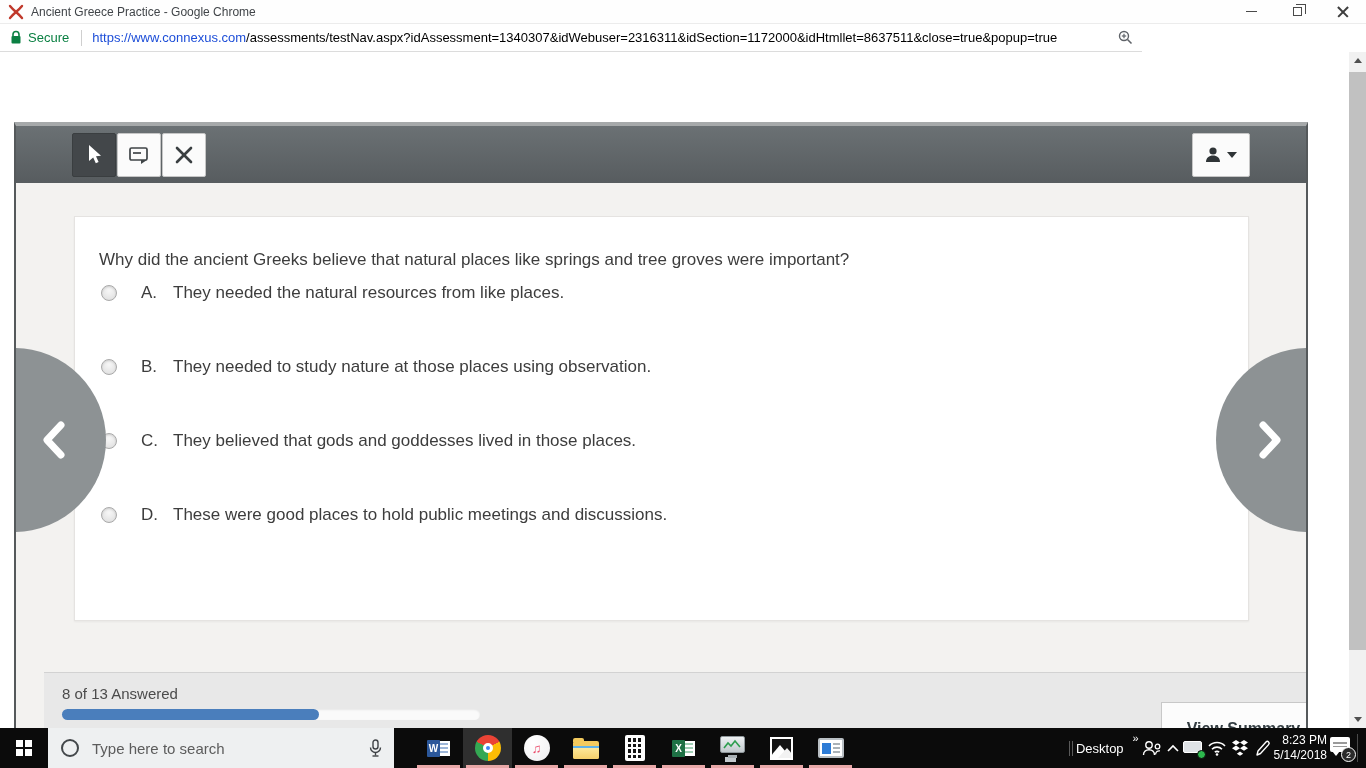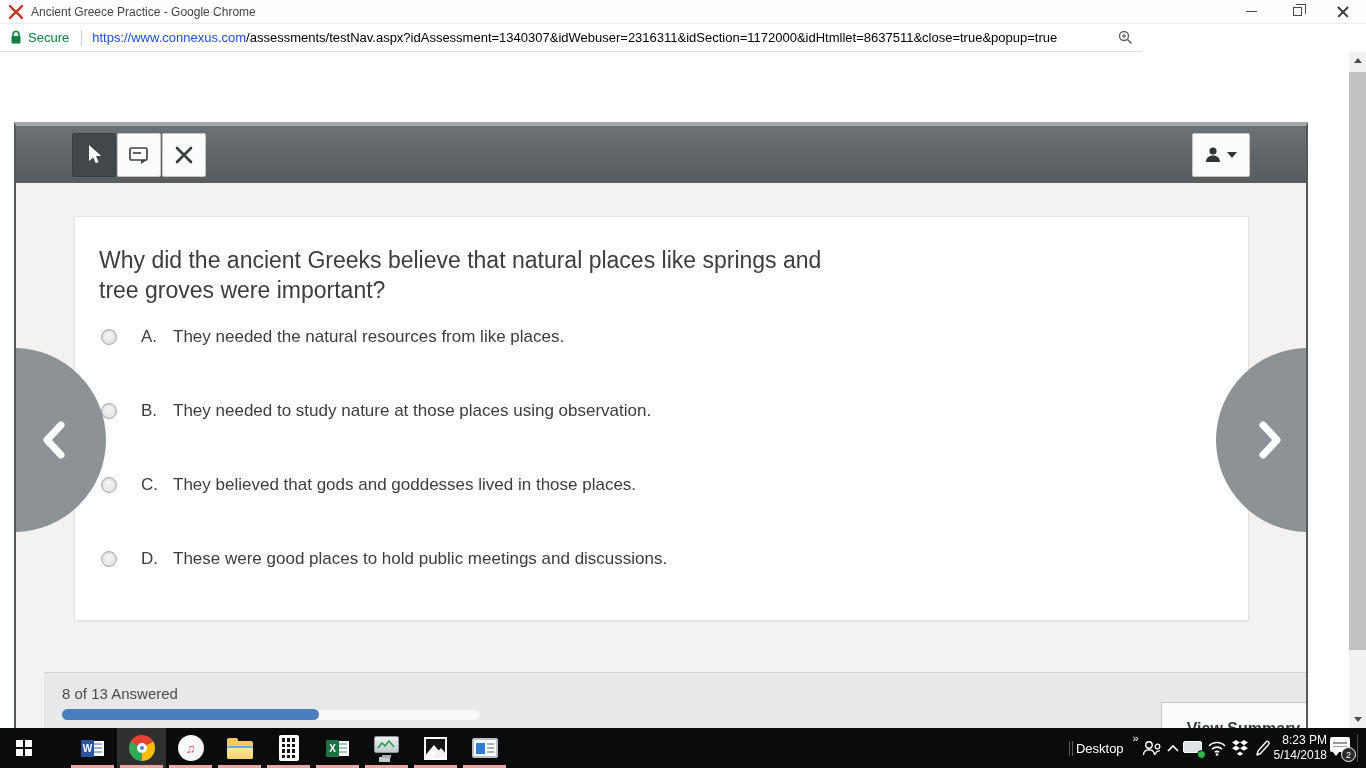--- a/index.html
+++ b/index.html
@@ -43,21 +43,21 @@
   .widget { position:absolute; left:14px; top:122px; width:1294px; height:606px; border-left:2px solid #55595b; border-right:2px solid #55595b; border-top:4px solid #a6a9aa; overflow:hidden; background:#f3f2f0; }
   .w-toolbar { position:absolute; left:0; top:0; width:100%; height:57px; background:linear-gradient(#6b7174,#575c5f); display:flex; align-items:center; }
   .tool-group { display:flex; margin-left:56px; }
   .tool-btn { width:44px; height:44px; background:#fbfbfb; border:1px solid #c6c6c6; border-radius:2px; margin-right:1px; display:flex; align-items:center; justify-content:center; }
   .tool-btn.active { background:#43474a; border-color:#3a3e40; }
   .user-btn { margin-left:auto; margin-right:56px; width:58px; height:44px; background:#fbfbfb; border:1px solid #c6c6c6; border-radius:2px; display:flex; align-items:center; justify-content:center; gap:6px; }
   .caret-down { width:0; height:0; border-left:5px solid transparent; border-right:5px solid transparent; border-top:6px solid #2f3437; }
 
   .w-content { position:absolute; left:0; top:57px; width:1290px; height:489px; background:#f3f2f0; overflow:hidden; }
   .q-card { position:absolute; left:58px; top:33px; width:1175px; height:405px; background:#fff; border:1px solid #e5e3e1; box-shadow:0 1px 2px rgba(0,0,0,0.05); padding:28px 24px 0 24px; }
-  .q-text { font-size:23px; line-height:30px; color:#3d3d3d; width:760px; margin-bottom:20px; }
+  .q-text { font-size:17px; line-height:30px; color:#3d3d3d; width:760px; margin-bottom:6px; }
   .option { display:flex; align-items:center; padding-left:2px; height:24px; margin-bottom:50px; }
   .radio { width:16px; height:16px; border-radius:50%; border:1px solid #a9a9a9; background:radial-gradient(circle at 50% 35%, #f7f7f7, #dcdcdc); box-shadow:inset 0 1px 2px rgba(0,0,0,0.12); flex:0 0 16px; }
   .opt-letter { width:32px; margin-left:24px; font-size:17px; color:#3d3d3d; }
   .opt-text { font-size:17px; color:#3d3d3d; }
 
   .nav-circle { position:absolute; width:184px; height:184px; border-radius:50%; background:#8d9294; top:165px; }
   .nav-prev { left:-94px; }
   .nav-next { left:1200px; }
   .nav-chev { position:absolute; }
 
@@ -266,20 +266,30 @@
 
 <div class="taskbar">
   <div class="start-btn">
     <div class="win-logo">
         <i></i>
         <i></i>
         <i></i>
         <i></i>
       </div>
   </div>
+  <div class="search-box">
+    <div class="cortana-ring"></div>
+    <span class="search-ph">Type here to search</span>
+    <svg class="mic" width="13" height="19" viewBox="0 0 13 19">
+      <rect x="4" y="1" width="5" height="9" rx="2.5" stroke="#3f4246" stroke-width="1.4" fill="none"></rect>
+      <path d="M1.5 8.5 a5 5 0 0 0 10 0" stroke="#3f4246" stroke-width="1.4" fill="none"></path>
+      <line x1="6.5" y1="13.5" x2="6.5" y2="16.5" stroke="#3f4246" stroke-width="1.4"></line>
+      <line x1="3.5" y1="17" x2="9.5" y2="17" stroke="#3f4246" stroke-width="1.4"></line>
+    </svg>
+  </div>
 
   <div class="task-icons">
     <div class="task-btn">
       <div class="ic-word">
         <span class="app-blk">W</span>
         <span class="app-pg">
             <i></i>
             <i></i>
             <i></i>
           </span>

